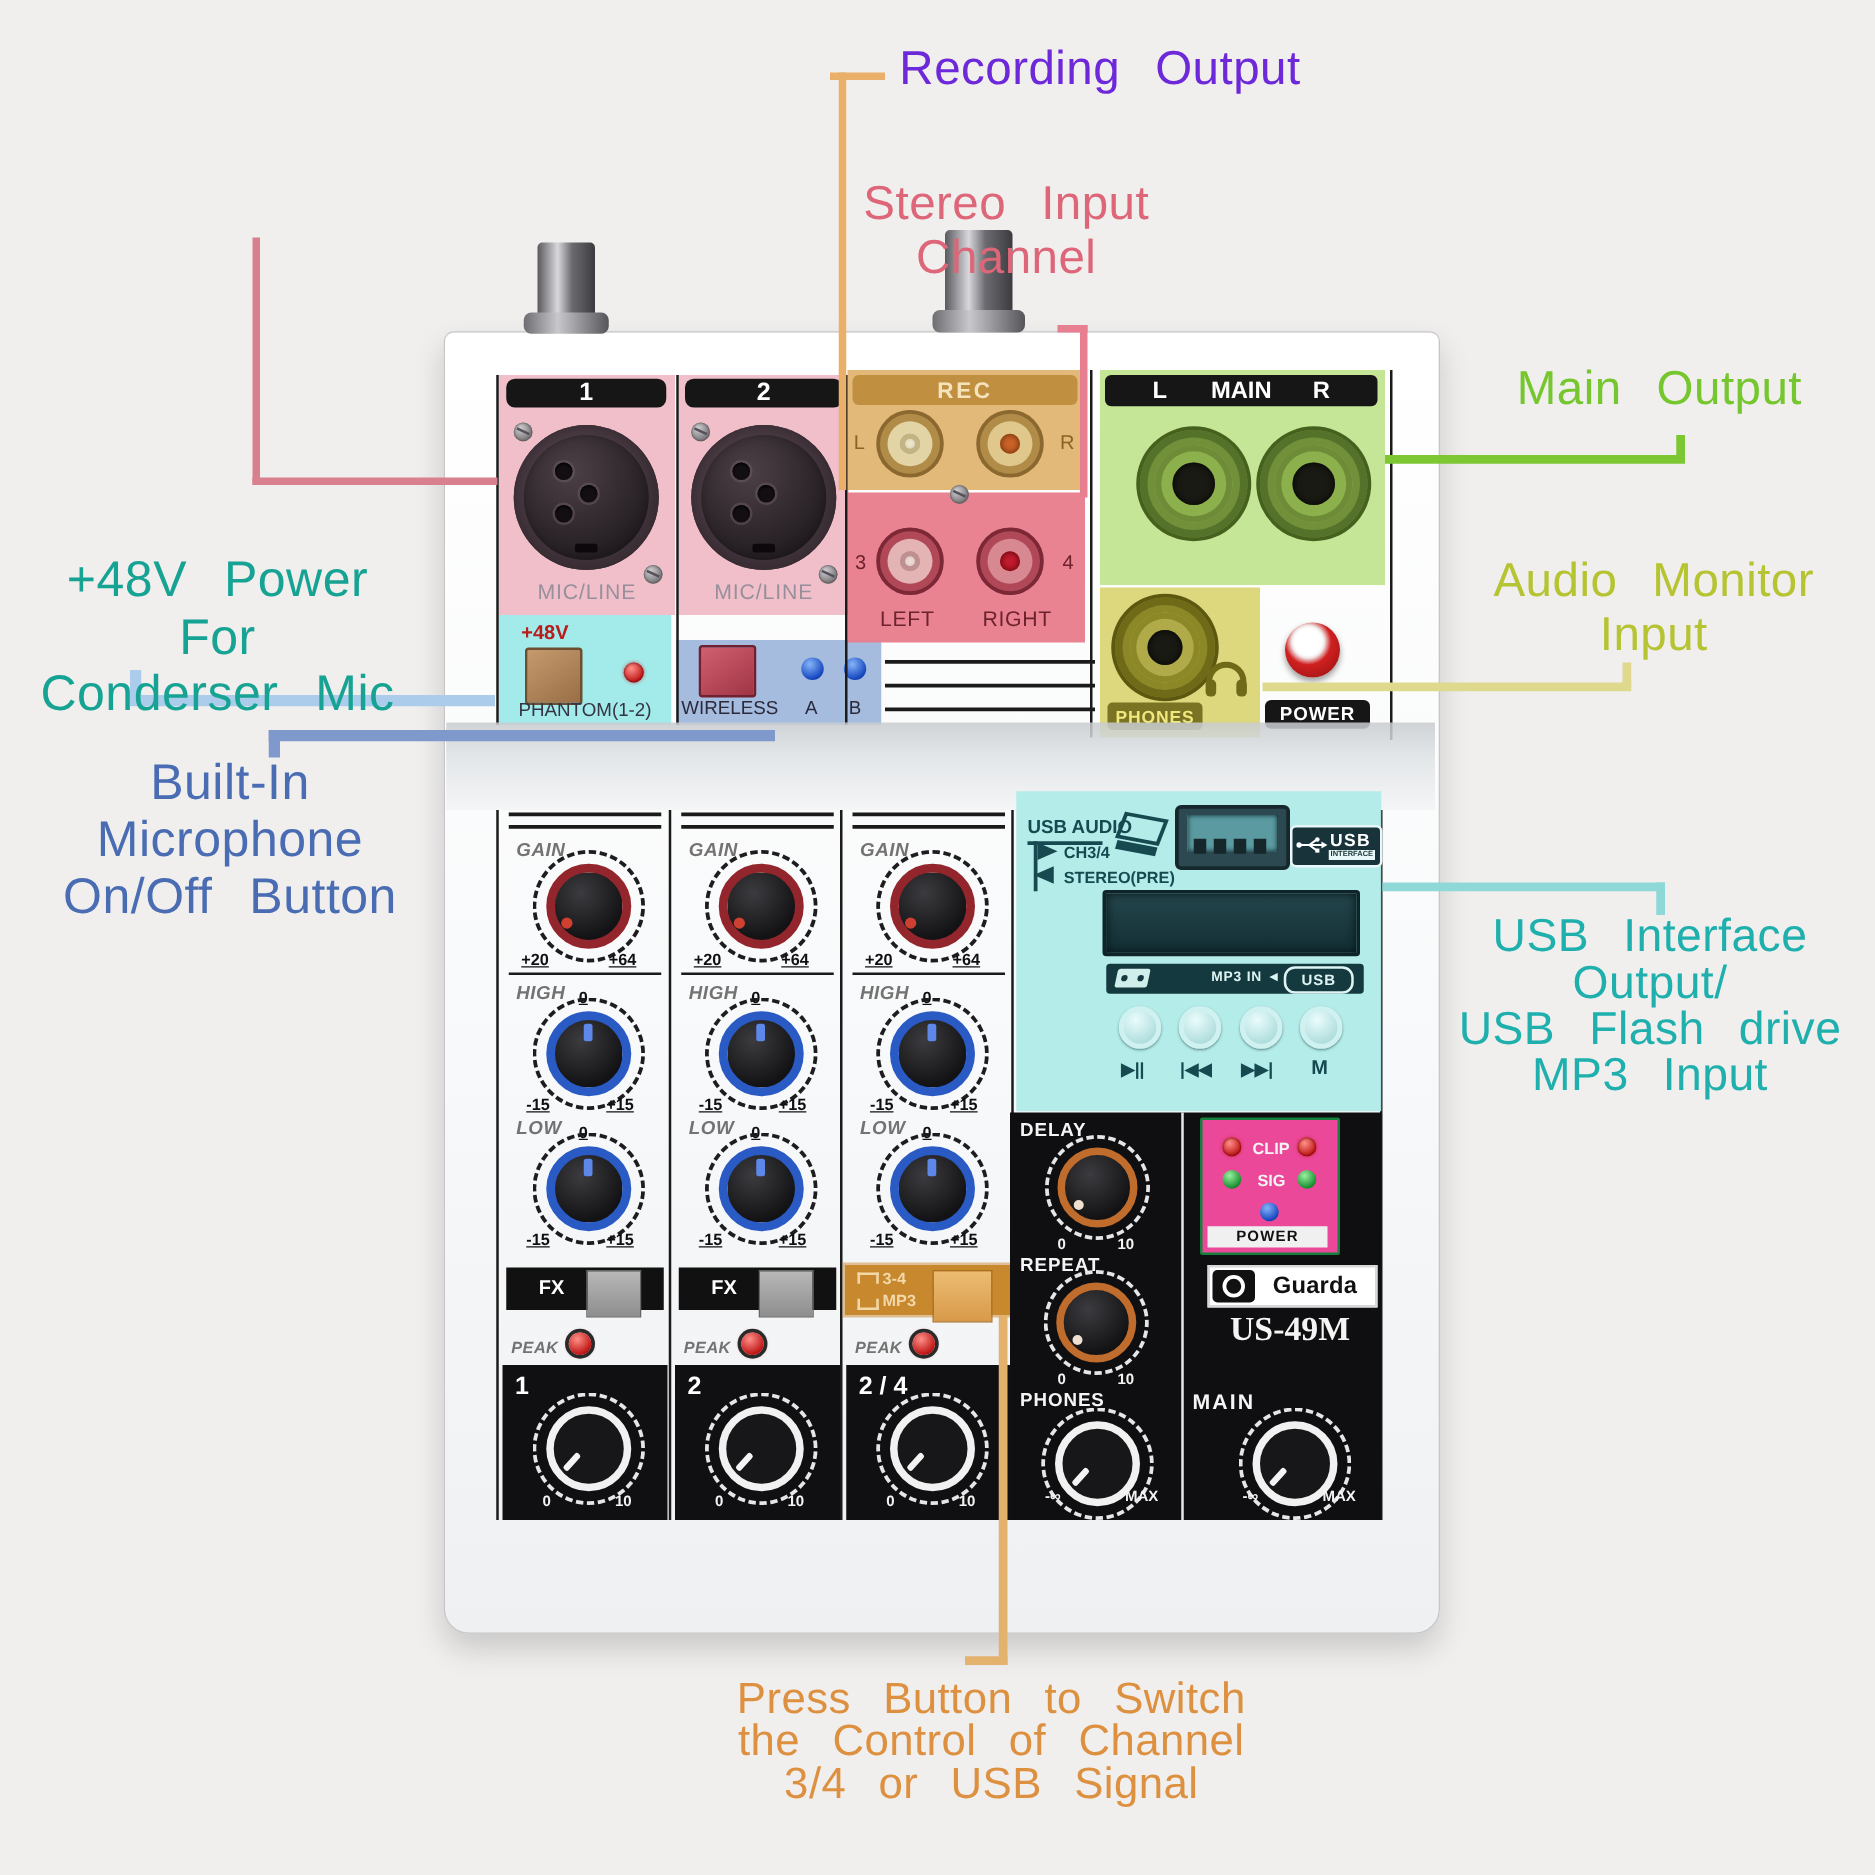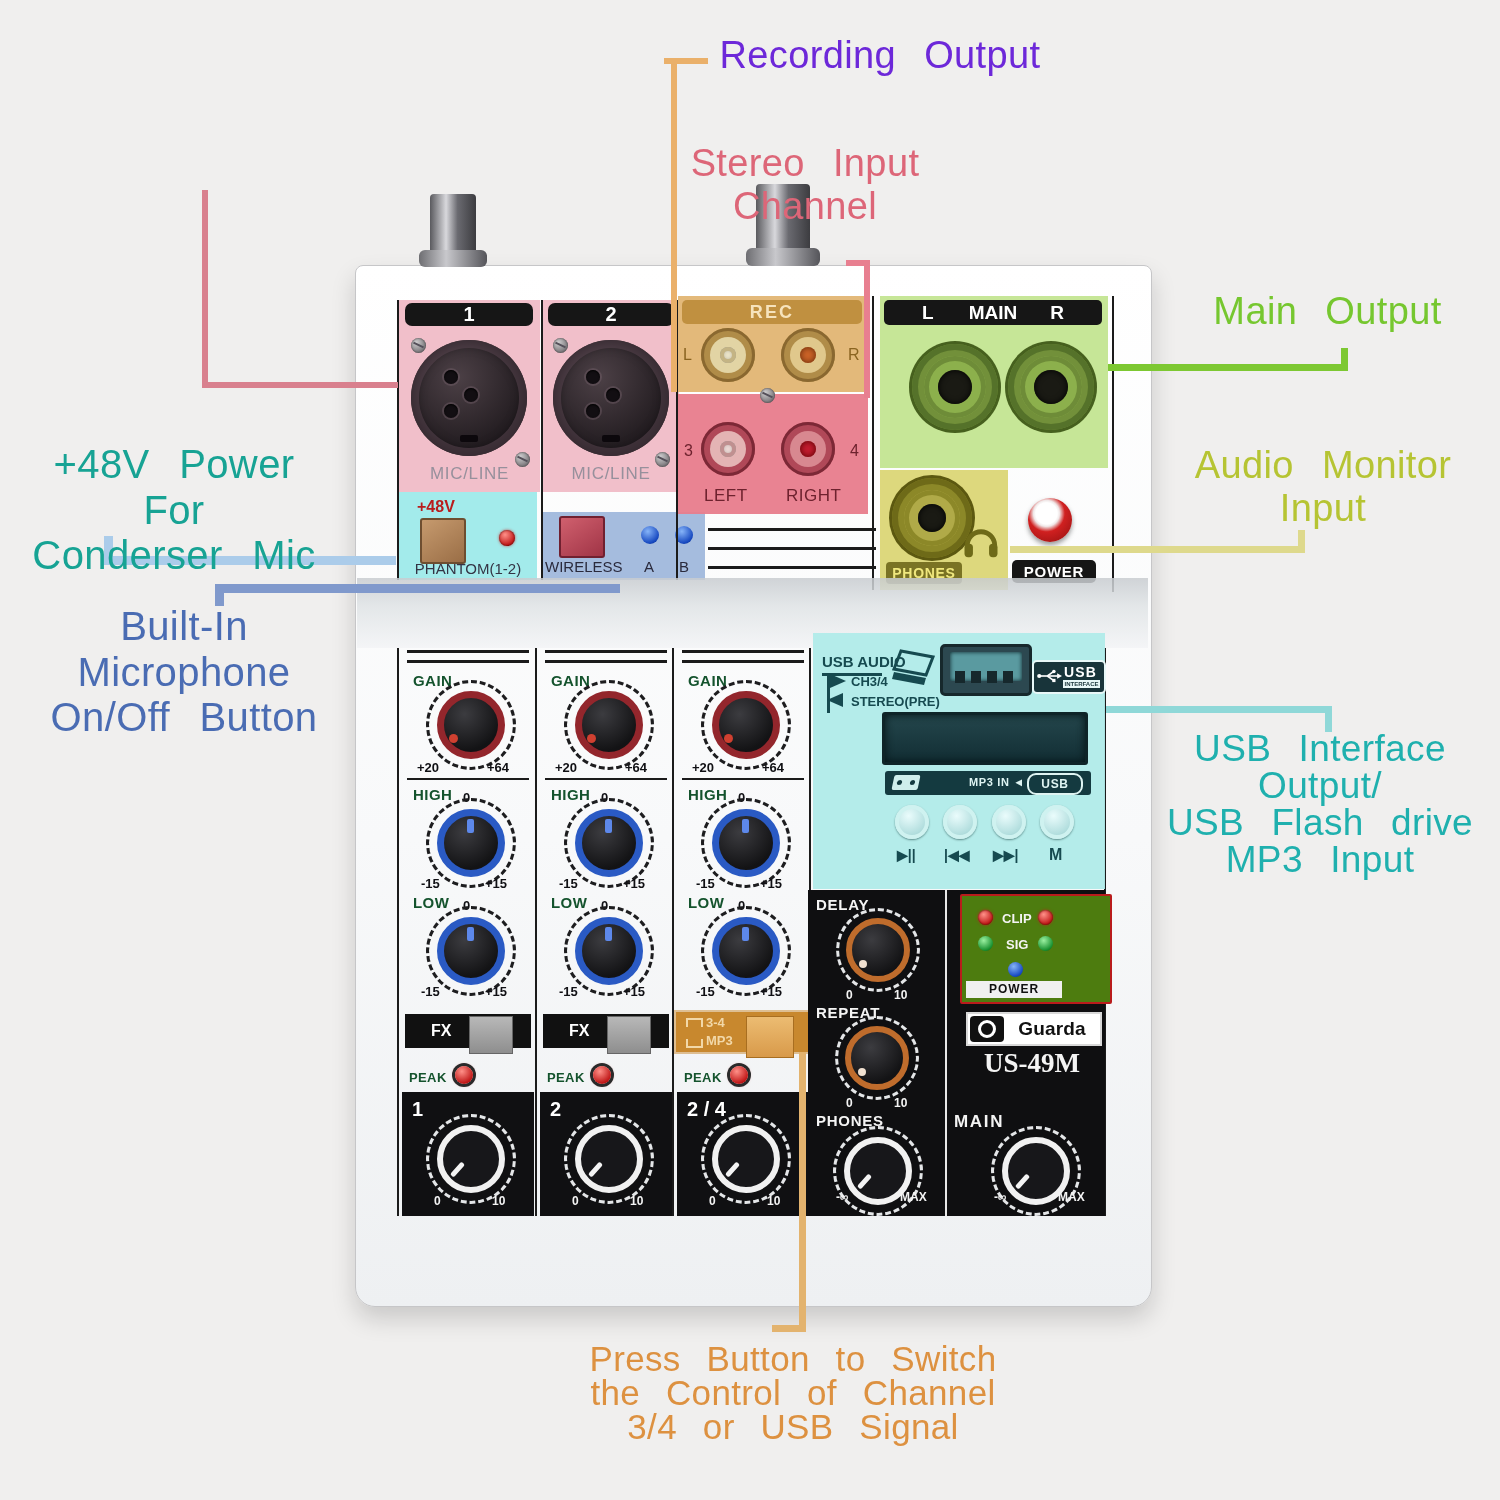--- a/index.html
+++ b/index.html
@@ -52,22 +52,22 @@
   .tr{position:absolute;border-radius:50%;}
   .tr .m1{position:absolute;inset:0;border-radius:50%;}
   .tr .m2{position:absolute;inset:12px;border-radius:50%;}
   .tr .m3{position:absolute;inset:26px;border-radius:50%;background:#1a1a14;box-shadow:inset 0 0 6px #000;}
   .ledr{position:absolute;border-radius:50%;background:radial-gradient(circle at 38% 30%,#ff9088,#c01818 70%,#700808);box-shadow:0 0 3px rgba(200,30,30,.8),inset 0 0 2px #500;}
   .ledg{position:absolute;border-radius:50%;background:radial-gradient(circle at 38% 30%,#9af0a0,#189030 70%,#064012);}
   .ledb{position:absolute;border-radius:50%;background:radial-gradient(circle at 38% 30%,#86b4f8,#1648c0 70%,#082060);}
   .sqbtn{position:absolute;border-radius:3px;}
   
   .strip{position:absolute;top:648px;width:138px;height:568px;}
-  .slab{position:absolute;font-weight:bold;font-size:15px;color:#14532d;letter-spacing:.03em;}
-  .kv{position:absolute;font-weight:bold;font-size:13px;color:#101014;}
+  .slab{position:absolute;font-weight:bold;font-size:15px;color:#737373;letter-spacing:.03em;font-style:italic;}
+  .kv{position:absolute;font-weight:bold;font-size:13px;color:#101014;text-decoration:underline;}
   .knob{position:absolute;border-radius:50%;border:3px dashed #1d1d1f;}
   .knob.onblack{border-color:#e4e6e8;}
   .kb{position:absolute;border-radius:50%;background:radial-gradient(circle at 38% 30%,#3c3c40,#131315 72%);}
   .kdot{position:absolute;border-radius:50%;}
   .notch{position:absolute;left:50%;top:3px;width:7px;height:14px;margin-left:-4px;background:#5d88ea;border-radius:2px;}
   .wptr{position:absolute;width:5px;height:17px;background:#f4f4f4;border-radius:2px;left:12px;bottom:9px;transform:rotate(42deg);}
   .fxbar{position:absolute;left:6px;top:366px;width:126px;height:34px;background:#111;display:flex;align-items:center;}
   .fxbtn{position:absolute;width:42px;height:36px;background:linear-gradient(180deg,#b8b8b8,#8e8e8e);border:1px solid #666;}
   .blackpanel{position:absolute;left:3px;top:444px;width:132px;height:124px;background:#101012;}
   .pulse{display:inline-block;width:13px;height:7px;margin-right:3px;}
@@ -441,21 +441,21 @@
     <div class="wsm" style="left:86px;top:206px;">10</div>
     <div class="wlab" style="left:8px;top:222px;">PHONES</div>
     <div class="knob onblack" style="left:25px;top:236px;width:84px;height:84px;">
       <div class="kb" style="inset:8px;border:6px solid #f1f1f1;background:#17171a;">
           <div class="wptr"></div>
         </div>
     </div>
     <div class="wsm" style="left:28px;top:300px;">-∞</div>
     <div class="wsm" style="left:92px;top:300px;">MAX</div>
 
-    <div class="abs" style="left:152px;top:4px;width:108px;height:106px;background:#4d7c0f;border:2px solid #b91c1c;border-radius:2px;padding-left:40px;">
+    <div class="abs" style="left:152px;top:4px;width:108px;height:106px;background:#ec4899;border:2px solid #15803d;border-radius:2px;">
       <div class="ledr" style="left:16px;top:14px;width:15px;height:15px;"></div>
       <div class="wsm" style="left:40px;top:15px;font-size:13px;">CLIP</div>
       <div class="ledr" style="left:76px;top:14px;width:15px;height:15px;"></div>
       <div class="ledg" style="left:16px;top:40px;width:15px;height:15px;"></div>
       <div class="wsm" style="left:44px;top:41px;font-size:13px;">SIG</div>
       <div class="ledg" style="left:76px;top:40px;width:15px;height:15px;"></div>
       <div class="ledb" style="left:46px;top:66px;width:15px;height:15px;"></div>
       <div class="abs" style="left:4px;bottom:4px;width:96px;height:17px;background:#f0f0f0;color:#111;font-weight:bold;font-size:12px;line-height:17px;text-align:center;letter-spacing:.08em;">POWER</div>
     </div>
 

